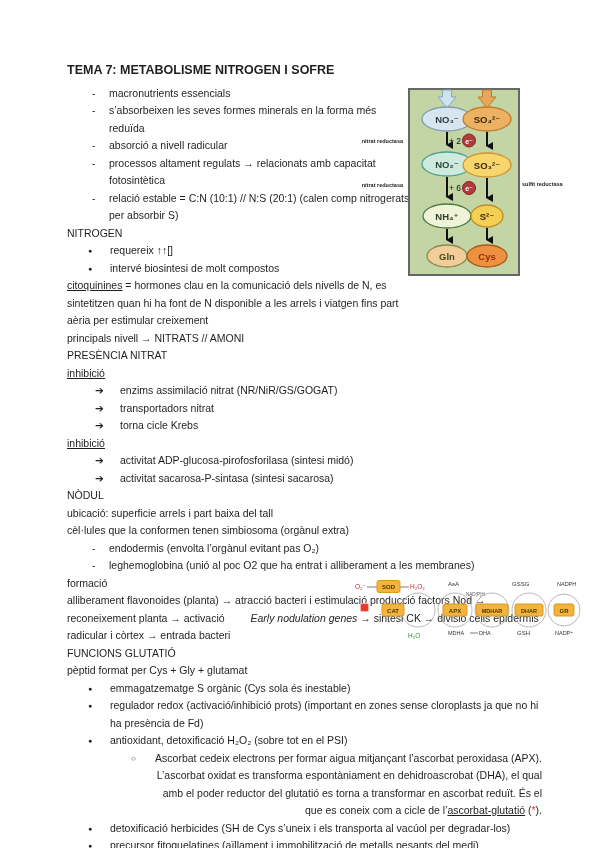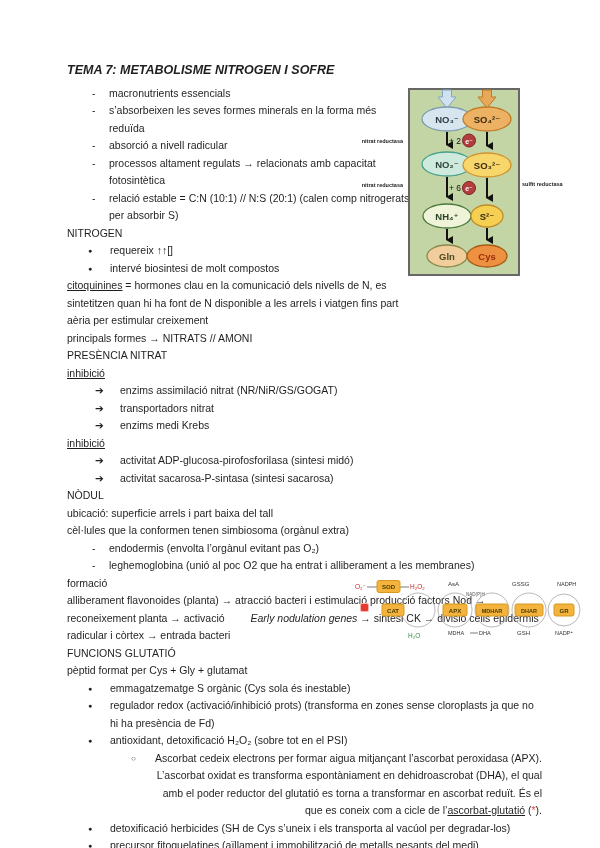--- a/index.html
+++ b/index.html
@@ -6,21 +6,21 @@
   .page{
     position:relative;
     width:600px;height:848px;
     background:#ffffff;
     font-family:"Liberation Sans","DejaVu Sans",sans-serif;
     font-size:10.5px;line-height:17.5px;color:#1f1f1f;
     box-sizing:border-box;
     padding:62px 58px 0 67px;
     overflow:hidden;
   }
-  .title{font-size:12.5px;font-weight:bold;margin-bottom:5px;font-style:italic;}
+  .title{font-size:12.5px;font-weight:bold;margin-bottom:5px;}
   .heading{font-weight:normal;}
   .w345{max-width:345px;}
   .w352{max-width:352px;}
   .w475{max-width:475px;}
   .row{display:flex;align-items:flex-start;}
   .row .txt{flex:1;}
   .m-dash{width:17px;padding-left:25px;flex:none;}
   .m-dot{width:22px;padding-left:21px;flex:none;font-size:7px;line-height:17.5px;}
   .m-arrow{width:25px;padding-left:28px;flex:none;font-weight:bold;}
   .m-circle{width:14px;padding-left:64px;flex:none;font-size:8px;line-height:17.5px;color:#444;}
@@ -69,35 +69,35 @@
   <div class="heading">NITROGEN</div>
   <div class="row">
     <span class="m-dot">●</span>
     <span class="txt">requereix ↑↑[]</span>
     </div>
   <div class="row">
     <span class="m-dot">●</span>
     <span class="txt">intervé biosintesi de molt compostos</span>
     </div>
   <div class="w352"><span class="u">citoquinines</span><span> = hormones clau en la comunicació dels nivells de N, es sintetitzen quan hi ha font de N disponible a les arrels i viatgen fins part aèria per estimular creixement</span></div>
-  <div>principals formes → NITRATS // AMONI</div>
+  <div>principals nivell → NITRATS // AMONI</div>
 
   <div class="heading">PRESÈNCIA NITRAT</div>
   <div class="u">inhibició</div>
   <div class="row">
     <span class="m-arrow">➔</span>
     <span class="txt">enzims assimilació nitrat (NR/NiR/GS/GOGAT)</span>
     </div>
   <div class="row">
     <span class="m-arrow">➔</span>
     <span class="txt">transportadors nitrat</span>
     </div>
   <div class="row">
     <span class="m-arrow">➔</span>
-    <span class="txt">enzims medi Krebs</span>
+    <span class="txt">torna cicle Krebs</span>
     </div>
   <div class="u">inhibició</div>
   <div class="row">
     <span class="m-arrow">➔</span>
     <span class="txt">activitat ADP-glucosa-pirofosforilasa (sintesi midó)</span>
     </div>
   <div class="row">
     <span class="m-arrow">➔</span>
     <span class="txt">activitat sacarosa-P-sintasa (sintesi sacarosa)</span>
     </div>
@@ -117,21 +117,21 @@
   <div class="w475"><span>alliberament flavonoides (planta) → atracció bacteri i estimulació producció factors Nod → reconeixement planta → activació </span><span class="it">Early nodulation genes</span><span> → sintesi CK → divisió cells epidermis radicular i còrtex → entrada bacteri</span></div>
 
   <div class="heading">FUNCIONS GLUTATIÓ</div>
   <div>pèptid format per Cys + Gly + glutamat</div>
   <div class="row">
     <span class="m-dot">●</span>
     <span class="txt">emmagatzematge S orgànic (Cys sola és inestable)</span>
     </div>
   <div class="row w475">
     <span class="m-dot">●</span>
-    <span class="txt">regulador redox (activació/inhibició prots) (transforma en zones sense cloroplasts ja que no hi ha presència de Fd)</span>
+    <span class="txt">regulador redox (activació/inhibició prots) (important en zones sense cloroplasts ja que no hi ha presència de Fd)</span>
     </div>
   <div class="row">
     <span class="m-dot">●</span>
     <span class="txt">antioxidant, detoxificació H₂O₂ (sobre tot en el PSI)</span>
     </div>
   <div class="row">
     <span class="m-circle">○</span>
     <span class="txt sub-txt"><span>Ascorbat cedeix electrons per formar aigua mitjançant l’ascorbat peroxidasa (APX). L’ascorbat oxidat es transforma espontàniament en dehidroascrobat (DHA), el qual amb el poder reductor del glutatió es torna a transformar en ascorbat reduït. És el que es coneix com a cicle de l’</span><span class="u">ascorbat-glutatió</span><span> (</span><span class="star">*</span><span>).</span></span>
     </div>
   <div class="row">

